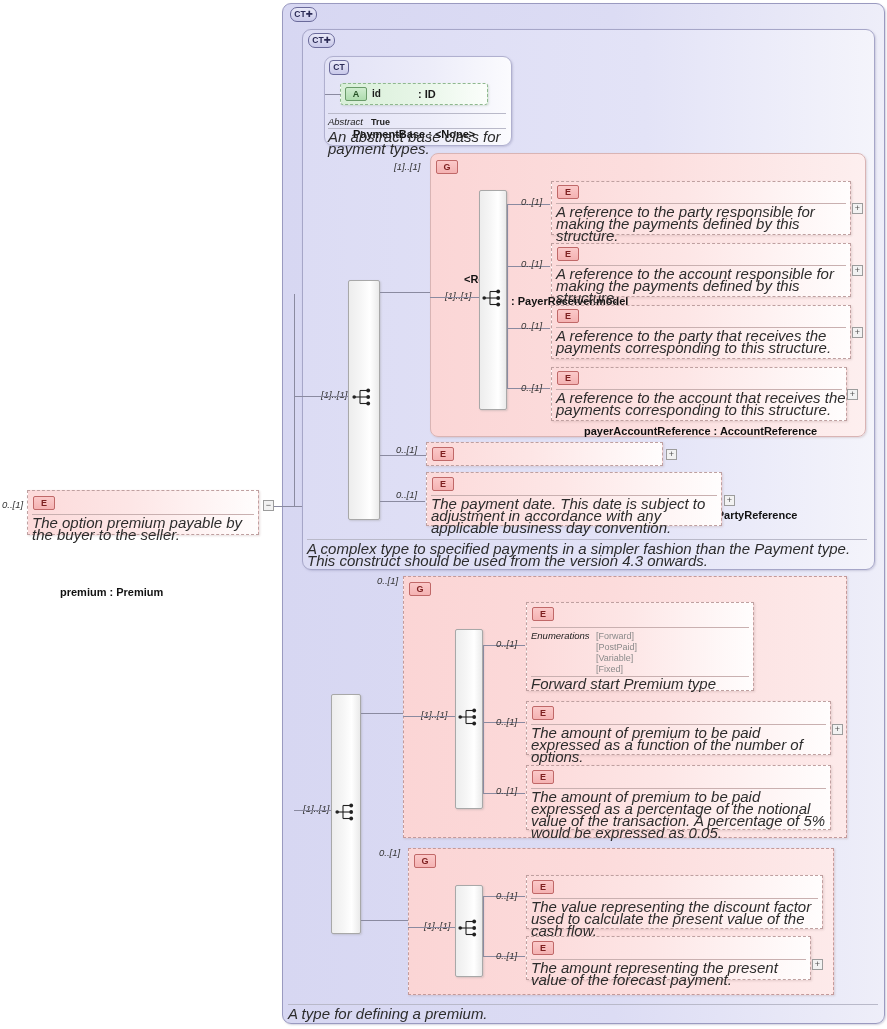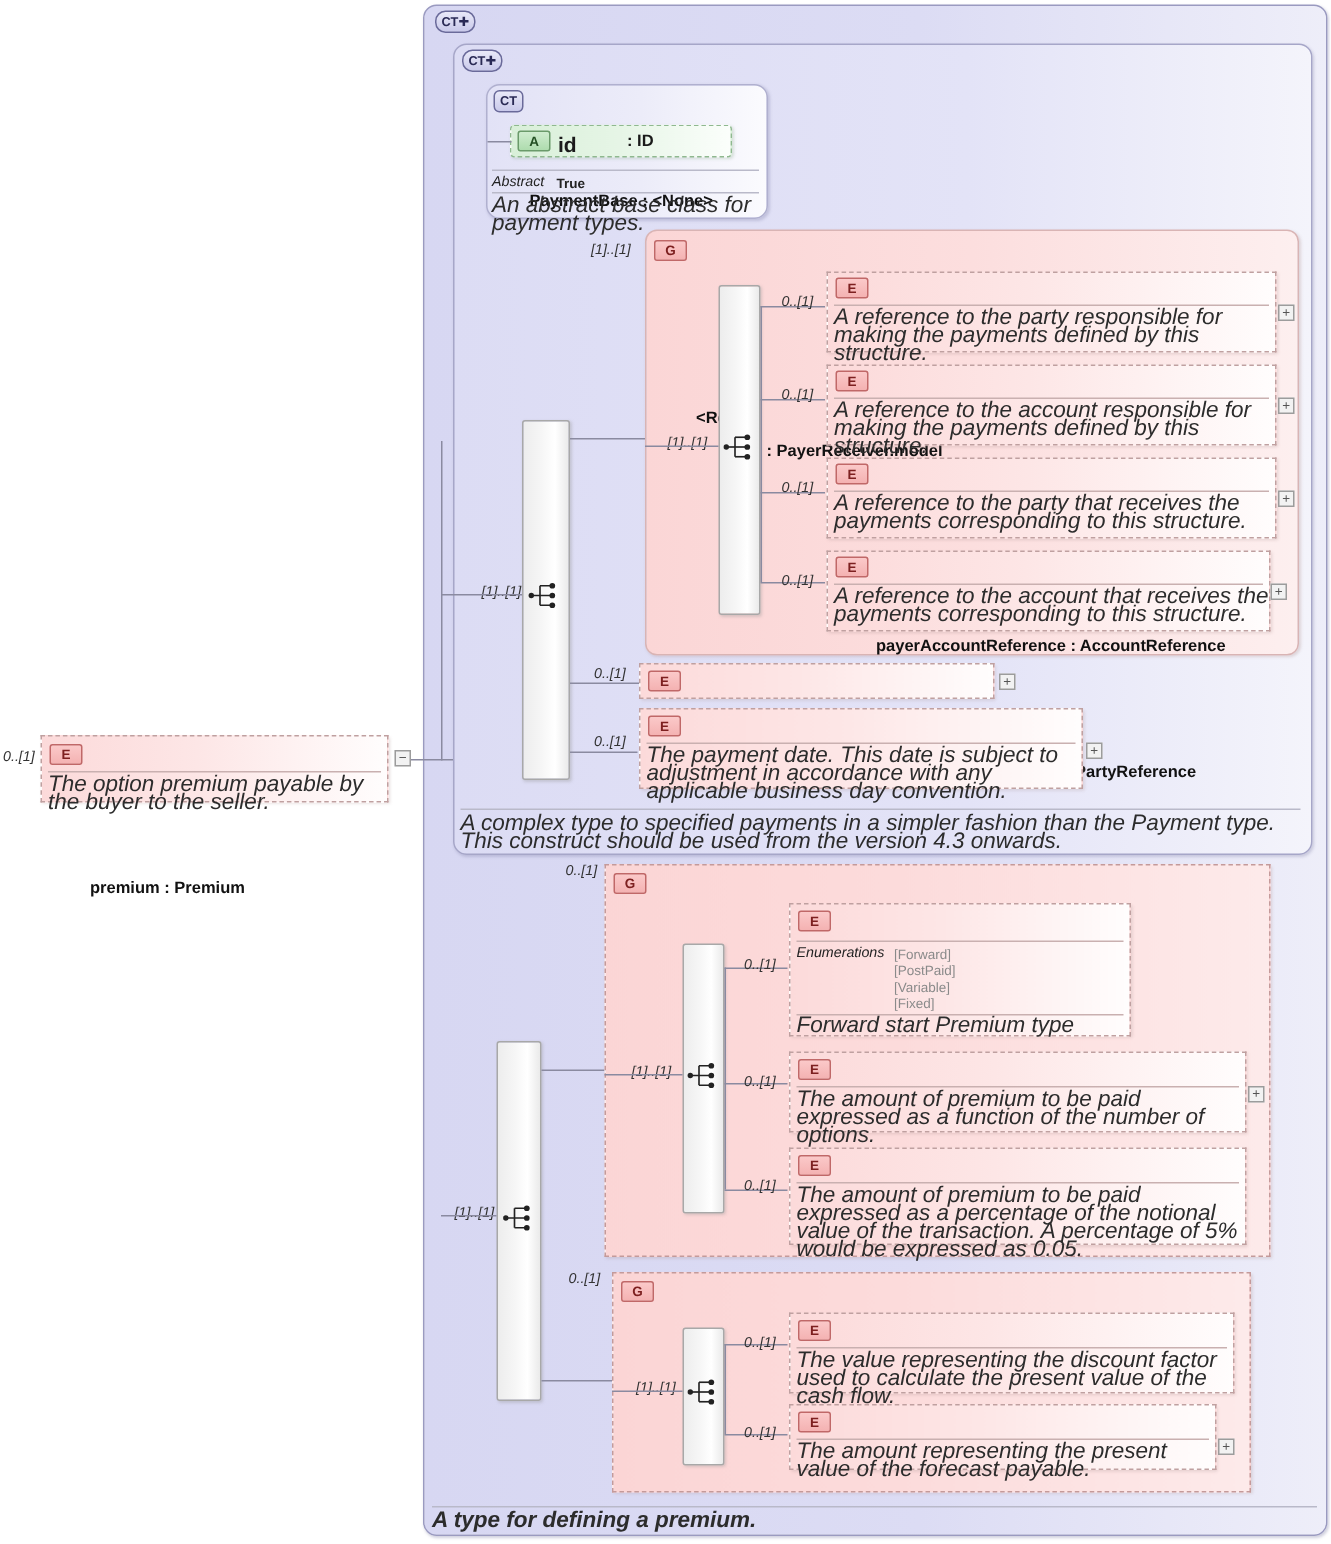--- a/index.html
+++ b/index.html
@@ -129,39 +129,39 @@
 </style>
 </head>
 <body>
 
 <div class="ct-box" style="left:282px;top:3px;width:603px;height:1021px;"></div>
 <div class="badge b-ct" style="left:290px;top:7px;">CT✚</div>
 <div class="abs hdr" style="left:322px;top:5px;width:400px;margin-top:21px;">
   <span class="ttl">Premium : SimplePayment</span>
 </div>
 <div class="abs rule" style="left:288px;top:1004px;width:590px;height:0;"></div>
-<div class="abs doc" style="left:288px;top:1008px;width:580px;font-weight:bold;">A type for defining a premium.</div>
+<div class="abs doc" style="left:288px;top:1008px;width:580px;">A type for defining a premium.</div>
 
 <div class="ct-box-inner" style="left:302px;top:29px;width:573px;height:541px;"></div>
 <div class="badge b-ct" style="left:308px;top:33px;">CT✚</div>
 <div class="abs hdr sm" style="left:340px;top:31px;width:380px;">
   <span class="ttl">SimplePayment : PaymentBase</span>
 </div>
 <div class="abs rule" style="left:307px;top:539px;width:560px;height:0;"></div>
 <div class="abs doc" style="left:307px;top:543px;width:560px;">A complex type to specified payments in a simpler fashion than the Payment type. This construct should be used from the version 4.3 onwards.</div>
 
 <div class="ct-box-leaf" style="left:324px;top:56px;width:188px;height:90px;"></div>
 <div class="badge b-ct-plain" style="left:329px;top:60px;">CT</div>
 <div class="abs hdr sm" style="left:353px;top:58px;width:160px;">
   <span class="ttl">PaymentBase : &lt;None&gt;</span>
 </div>
 
 <div class="attr-box" style="left:340px;top:83px;width:148px;height:22px;"></div>
 <div class="badge b-a" style="left:345px;top:87px;">A</div>
-<div class="abs" style="left:372px;top:88px;font-size:14px;font-weight:bold;">id</div>
+<div class="abs" style="left:372px;top:88px;font-size:10px;font-weight:bold;">id</div>
 <div class="abs" style="left:418px;top:88px;font-size:11px;font-weight:bold;">: ID</div>
 <div class="line line-h" style="left:325px;top:94px;width:16px;"></div>
 
 <div class="abs rule" style="left:328px;top:113px;width:178px;height:0;"></div>
 <div class="abs kv-k" style="left:328px;top:116px;">Abstract</div>
 <div class="abs kv-v" style="left:371px;top:117px;">True</div>
 <div class="abs rule" style="left:328px;top:128px;width:178px;height:0;"></div>
 <div class="abs doc" style="left:328px;top:131px;width:180px;">An abstract base class for payment types.</div>
 
 <div class="el-box" style="left:27px;top:490px;width:232px;height:45px;"></div>
@@ -386,15 +386,15 @@
 <div class="badge b-e" style="left:532px;top:880px;">E</div>
 
 <div class="abs rule-p" style="left:531px;top:898px;width:287px;height:0;"></div>
 <div class="abs doc" style="left:531px;top:901px;width:290px;">The value representing the discount factor used to calculate the present value of the cash flow.</div>
 <div class="card" style="left:496px;top:890px;">0..[1]</div>
 
 <div class="el-box" style="left:526px;top:936px;width:285px;height:44px;"></div>
 <div class="badge b-e" style="left:532px;top:941px;">E</div>
 
 <div class="abs rule-p" style="left:531px;top:959px;width:275px;height:0;"></div>
-<div class="abs doc" style="left:531px;top:962px;width:278px;">The amount representing the present value of the forecast payable.</div>
+<div class="abs doc" style="left:531px;top:962px;width:278px;">The amount representing the present value of the forecast payment.</div>
 <div class="card" style="left:496px;top:950px;">0..[1]</div>
 <div class="plusbox" style="left:812px;top:959px;">+</div>
 
 </body></html>

